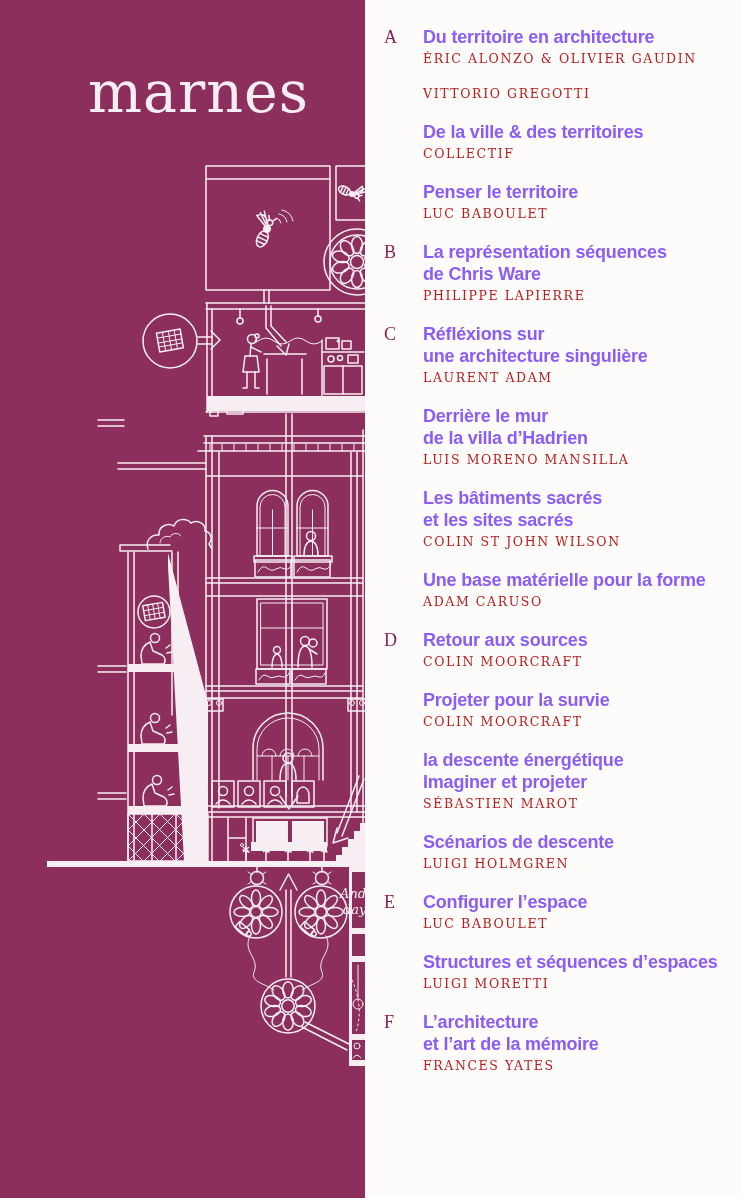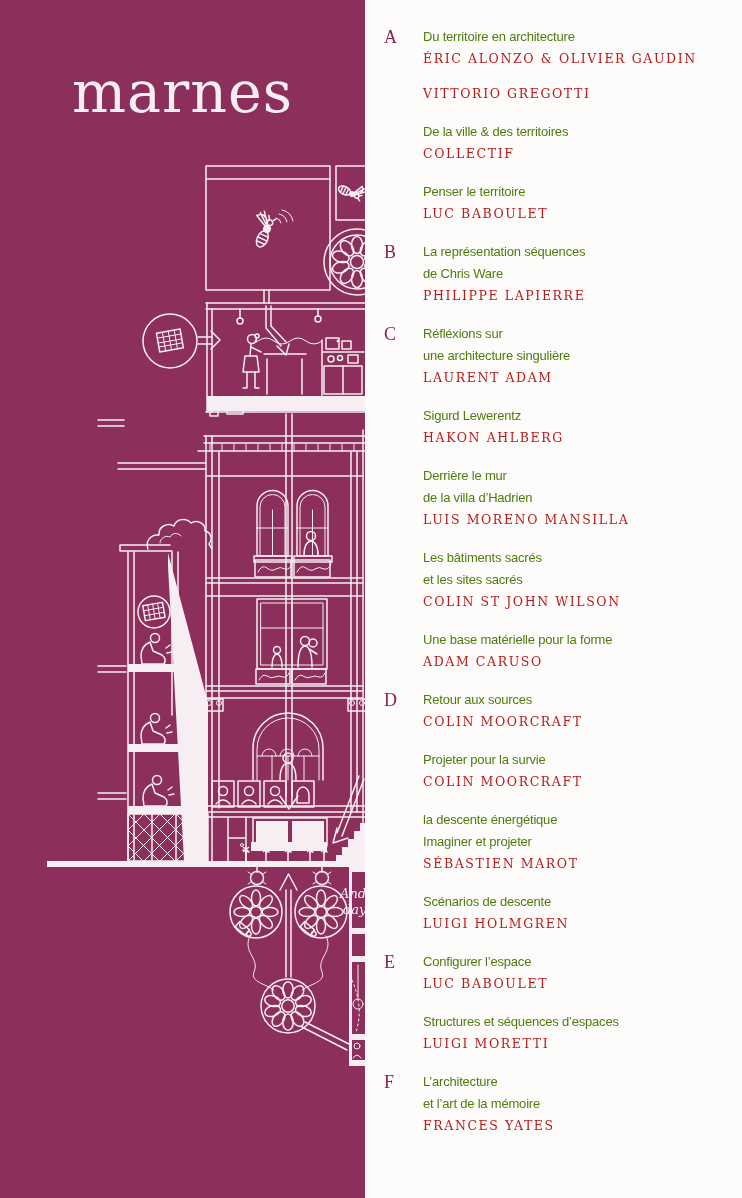--- a/index.html
+++ b/index.html
@@ -1,37 +1,37 @@
 <!DOCTYPE html>
 <html><head>
 <meta charset="utf-8">
 <style>
   html,body{margin:0;padding:0;}
   body{width:742px;height:1198px;background:#fdfcfa;font-family:"Liberation Sans",sans-serif;}
   #page{position:relative;width:742px;height:1198px;overflow:hidden;background:#fdfcfa;}
 
   
   #panel{position:absolute;left:0;top:0;width:365px;height:1198px;background:#8c2f5d;overflow:hidden;}
-  #logo{position:absolute;left:0;top:64px;width:365px;text-align:center;
+  #logo{position:absolute;left:16px;top:64px;width:365px;text-align:center;
         font-family:"DejaVu Serif",serif;font-size:57px;font-weight:400;
         letter-spacing:1px;color:#f7eef3;line-height:1;}
   #panel-art{position:absolute;left:0;top:0;}
   #panel-art *{stroke:#f7eef3;stroke-width:1.5;fill:none;stroke-linecap:round;stroke-linejoin:round;vector-effect:non-scaling-stroke;}
   #panel-art .fillw{fill:#f7eef3;stroke:none;}
   #panel-art .fillbg{fill:#8c2f5d;stroke:none;}
   #panel-art .solid{fill:#f7eef3;stroke:none;}
   #panel-art .thin{stroke-width:1;}
   #panel-art text{stroke:none;fill:#f7eef3;font-family:"DejaVu Serif",serif;font-style:italic;font-size:13px;}
 
   
   #toc{position:absolute;left:365px;top:0;right:0;bottom:0;padding-top:26px;}
   .entry{position:relative;padding-left:58px;margin-bottom:19px;}
   .letter{position:absolute;left:19px;top:0;font-family:"Liberation Serif",serif;
           font-size:18px;line-height:22px;color:#8c2051;}
-  .title{font-size:13px;line-height:22px;font-weight:normal;color:#4d7c0f;letter-spacing:-0.2px;}
+  .title{font-size:18px;line-height:22px;font-weight:bold;color:#8b5cf6;letter-spacing:-0.2px;}
   .author{margin-top:3px;font-family:"DejaVu Serif",serif;font-size:12.5px;line-height:16px;
           letter-spacing:1.6px;color:#b91c1c;}
 </style>
 </head>
 <body>
 
 <div id="page">
 
   <div id="panel">
     <div id="logo">marnes</div>
@@ -391,27 +391,20 @@
       <span class="letter">C</span>
       <div class="title">
           <div>Réfléxions sur</div>
           <div>une architecture singulière</div>
         </div>
       <div class="author">LAURENT ADAM</div>
     </div>
       <div class="entry">
 
       <div class="title">
-          <div>Sigurd Lewerentz</div>
-        </div>
-      <div class="author">HAKON AHLBERG</div>
-    </div>
-      <div class="entry">
-
-      <div class="title">
           <div>Derrière le mur</div>
           <div>de la villa d’Hadrien</div>
         </div>
       <div class="author">LUIS MORENO MANSILLA</div>
     </div>
       <div class="entry">
 
       <div class="title">
           <div>Les bâtiments sacrés</div>
           <div>et les sites sacrés</div>

